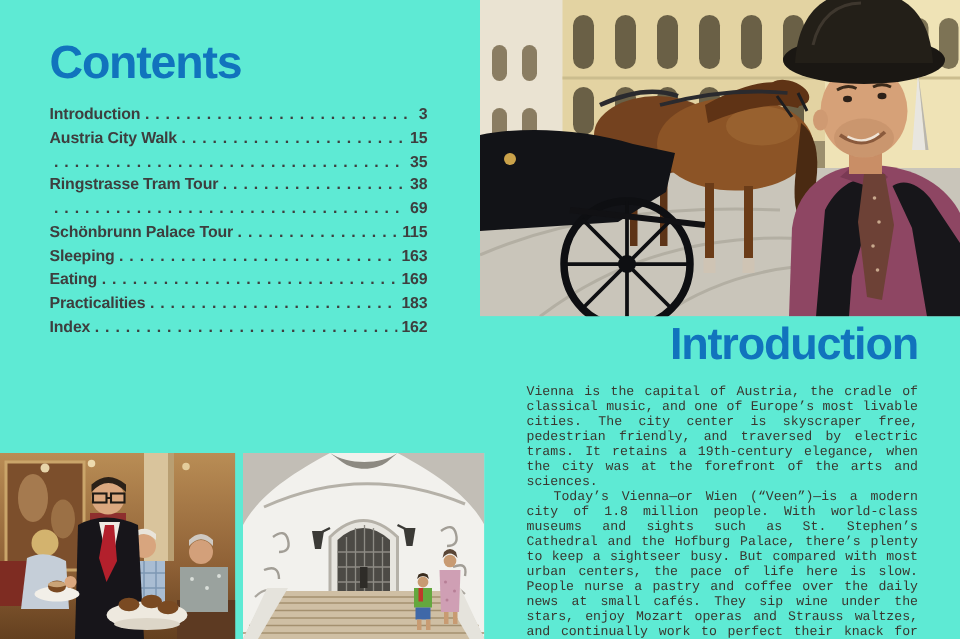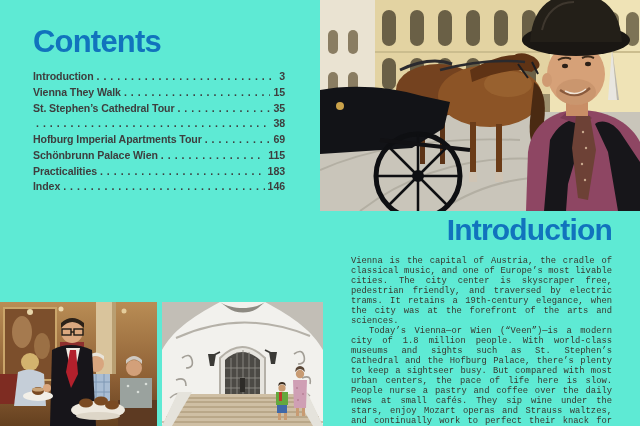--- a/index.html
+++ b/index.html
@@ -40,64 +40,73 @@
 
   <div class="toc">
 
       <div class="toc-row">
         <span class="toc-label">Introduction</span>
         <span class="toc-leader"></span>
         <span class="toc-page">3</span>
       </div>
 
       <div class="toc-row">
-        <span class="toc-label">Vienna They Walk</span>
+        <span class="toc-label">Austria City Walk</span>
         <span class="toc-leader"></span>
         <span class="toc-page">15</span>
       </div>
 
       <div class="toc-row">
-        <span class="toc-label">St. Stephen’s Cathedral Tour</span>
         <span class="toc-leader"></span>
         <span class="toc-page">35</span>
       </div>
 
       <div class="toc-row">
+        <span class="toc-label">Ringstrasse Tram Tour</span>
         <span class="toc-leader"></span>
         <span class="toc-page">38</span>
       </div>
 
       <div class="toc-row">
-        <span class="toc-label">Hofburg Imperial Apartments Tour</span>
         <span class="toc-leader"></span>
         <span class="toc-page">69</span>
       </div>
 
 
 
       <div class="toc-row">
-        <span class="toc-label">Schönbrunn Palace Wien</span>
+        <span class="toc-label">Schönbrunn Palace Tour</span>
         <span class="toc-leader"></span>
         <span class="toc-page">115</span>
       </div>
 
 
 
-
+      <div class="toc-row">
+        <span class="toc-label">Sleeping</span>
+        <span class="toc-leader"></span>
+        <span class="toc-page">163</span>
+      </div>
+
+      <div class="toc-row">
+        <span class="toc-label">Eating</span>
+        <span class="toc-leader"></span>
+        <span class="toc-page">169</span>
+      </div>
 
       <div class="toc-row">
         <span class="toc-label">Practicalities</span>
         <span class="toc-leader"></span>
         <span class="toc-page">183</span>
       </div>
 
       <div class="toc-row">
         <span class="toc-label">Index</span>
         <span class="toc-leader"></span>
-        <span class="toc-page">146</span>
+        <span class="toc-page">162</span>
       </div>
     </div>
 
   <div class="photo photo-cafe" aria-label="Waiter in black suit serving coffee on trays in an ornate Viennese café">
     <svg width="157" height="124" viewBox="0 0 157 124" xmlns="http://www.w3.org/2000/svg">
       <defs>
         <linearGradient id="cafebg" x1="0" y1="0" x2="0" y2="1">
           <stop offset="0" stop-color="#b98d55"></stop>
             <stop offset="0.6" stop-color="#8f6136"></stop>
             <stop offset="1" stop-color="#64401f"></stop>

